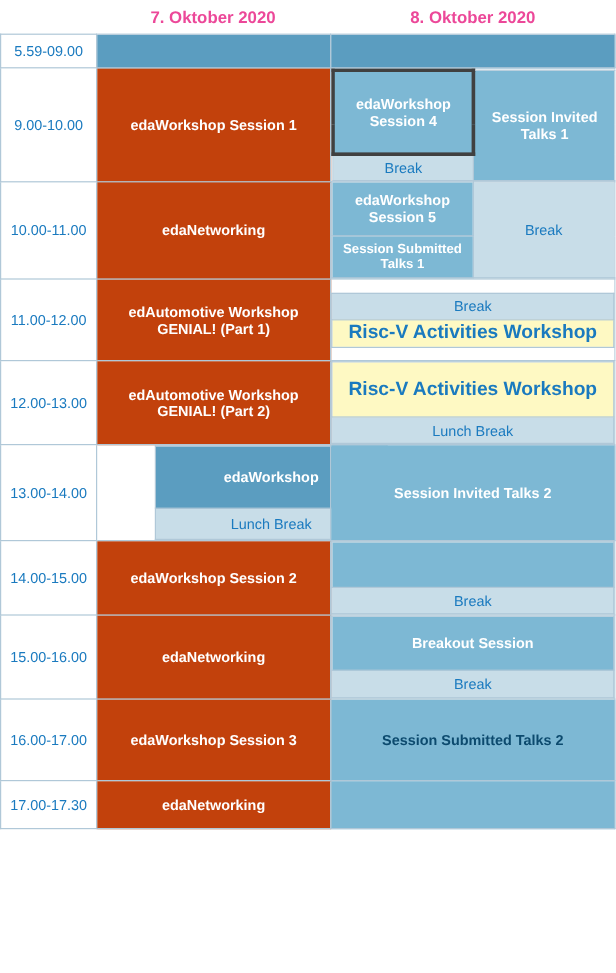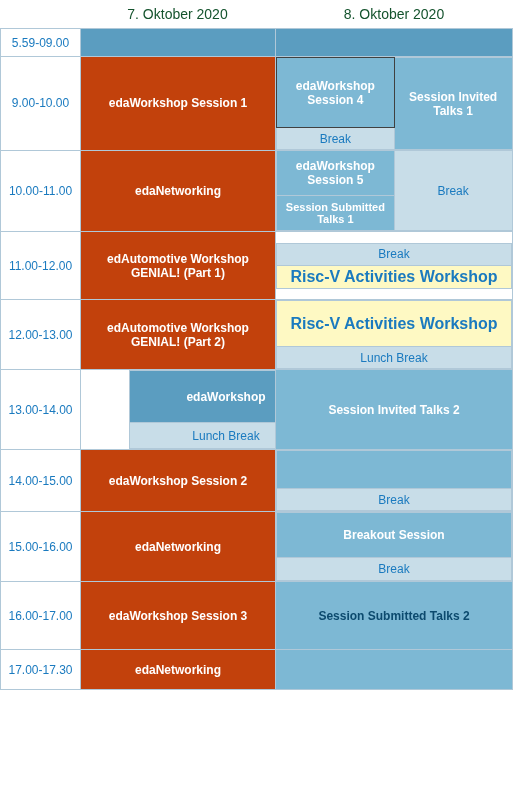--- a/index.html
+++ b/index.html
@@ -106,23 +106,23 @@
 
     
     .header-table {
       width: 513px;
       border-collapse: collapse;
       table-layout: fixed;
       padding-bottom: 4px;
     }
     .header-table td {
       text-align: center;
-      font-weight: normal;
+      font-weight: bold;
       font-size: 14px;
-      color: #14532d;
+      color: #ec4899;
       padding: 6px 2px;
       border: none;
       margin-top: 35px;
     }
     .header-time {
       width: 80px;
     }
     .header-col7 {
       width: 195px;
     }
@@ -163,21 +163,21 @@
         <td class="col7-td">edaWorkshop Session 1</td>
 
         <td style="padding:0; border:none;">
           <table style="width:100%; height:100%; border-collapse:collapse; table-layout:fixed;">
             <colgroup>
               <col style="width:50%">
               <col style="width:50%">
             </colgroup>
             <tbody>
                 <tr style="height:45px">
-              <td class="col8-td" rowspan="2" style="vertical-align:middle; border:1px solid #404040;text-align:center;">edaWorkshop Session 4</td>
+              <td class="col8-td" rowspan="2" style="vertical-align:middle; border:3px solid #404040;text-align:center;">edaWorkshop Session 4</td>
               <td class="col8-td" rowspan="3" style="vertical-align:middle; border:1px solid #b0c8d8; font-size:12px;">Session Invited Talks 1</td>
             </tr>
             <tr style="height:25px">
             </tr>
             <tr style="height:22px">
               <td class="col8-break" style="border:1px solid #b0c8d8;">Break</td>
             </tr>
           </tbody>
             </table>
         </td>

